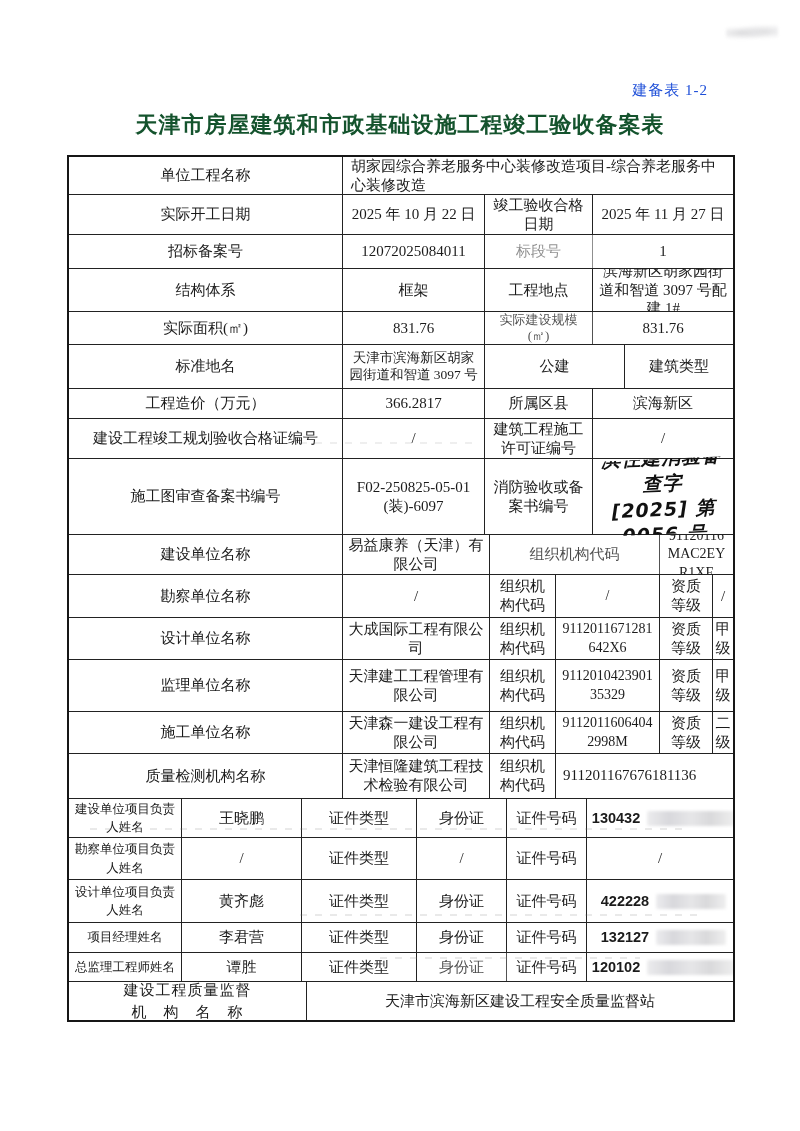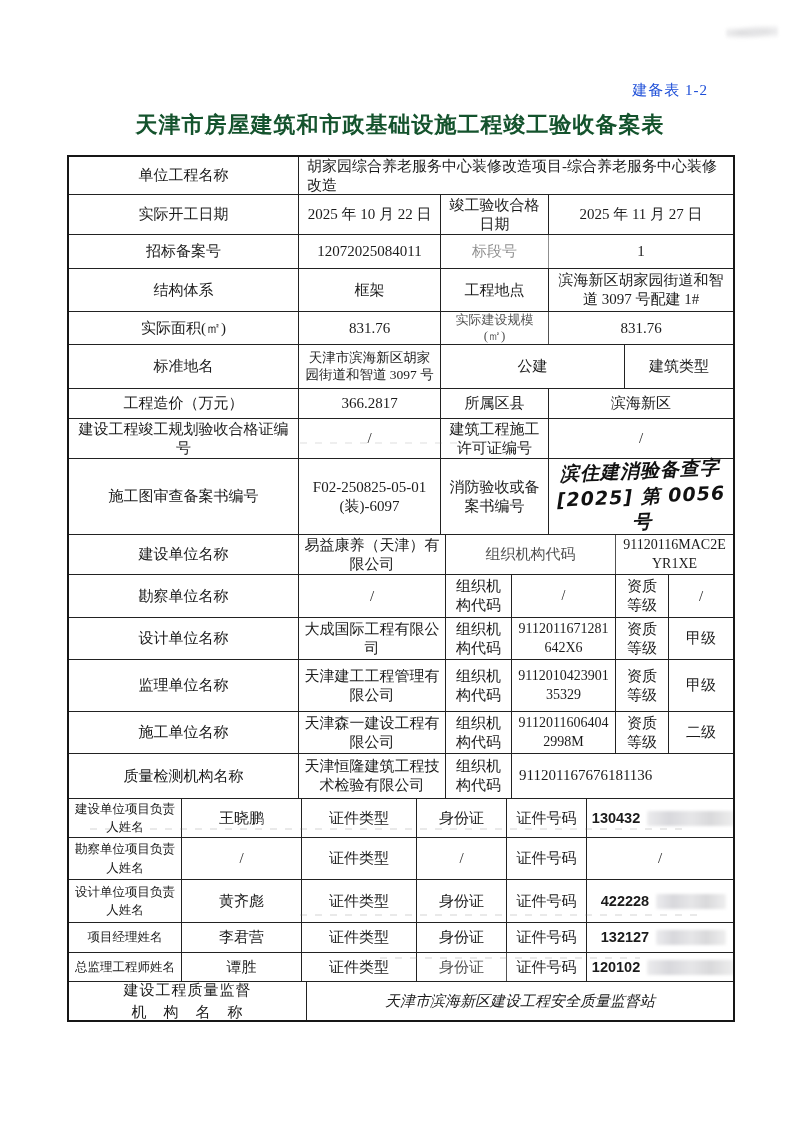--- a/index.html
+++ b/index.html
@@ -29,21 +29,21 @@
   .cell{
     box-sizing:border-box;border-right:1px solid #222;
     display:flex;align-items:center;justify-content:center;
     text-align:center;padding:2px 4px;font-size:15px;line-height:1.25;
     overflow:hidden;
   }
   .cell:last-child{border-right:none;}
   .col{flex-direction:column;}
   .al{justify-content:flex-start;text-align:left;padding-left:8px;}
   
-  .cA1,.cB1{width:230px;flex:none;}
+  .cA1,.cB1{width:274px;flex:none;}
   .cB2{width:142px;flex:none;}
   .cB3{width:108px;flex:none;}
   .cB4{flex:1;}
   
   .cC2{width:147px;flex:none;}
   .cC3{width:170px;flex:none;}
   .cC4{flex:1;}
   
   .cD2{width:147px;flex:none;}
   .cD3{width:66px;flex:none;}
@@ -54,21 +54,21 @@
   .cE4{flex:1;}
   
   .cF1{width:113px;flex:none;font-size:12.5px;line-height:1.45;}
   .cF2{width:120px;flex:none;}
   .cF3{width:115px;flex:none;}
   .cF4{width:90px;flex:none;}
   .cF5{width:80px;flex:none;}
   .cF6{flex:1;}
   
   .cG1{width:238px;flex:none;}
-  .cG2{flex:1;font-style:italic;}
+  .cG2{flex:1;}
   
   .h29{height:29px}.h30{height:30px}.h33{height:33px}.h34{height:34px}
   .h38{height:38px}.h39{height:39px}.h40{height:40px}.h42{height:42px}
   .h43{height:43px}.h44{height:44px}.h45{height:45px}.h52{height:52px}
   .h76{height:76px}
   .code{font-size:14px;word-break:break-all;line-height:1.3;}
   .code-l{justify-content:flex-start;text-align:left;padding-left:7px;}
   .idnum{
     justify-content:center;text-align:left;padding-left:11px;gap:7px;
     font-family:"Liberation Sans","DejaVu Sans",sans-serif;font-size:14.5px;font-weight:bold;

